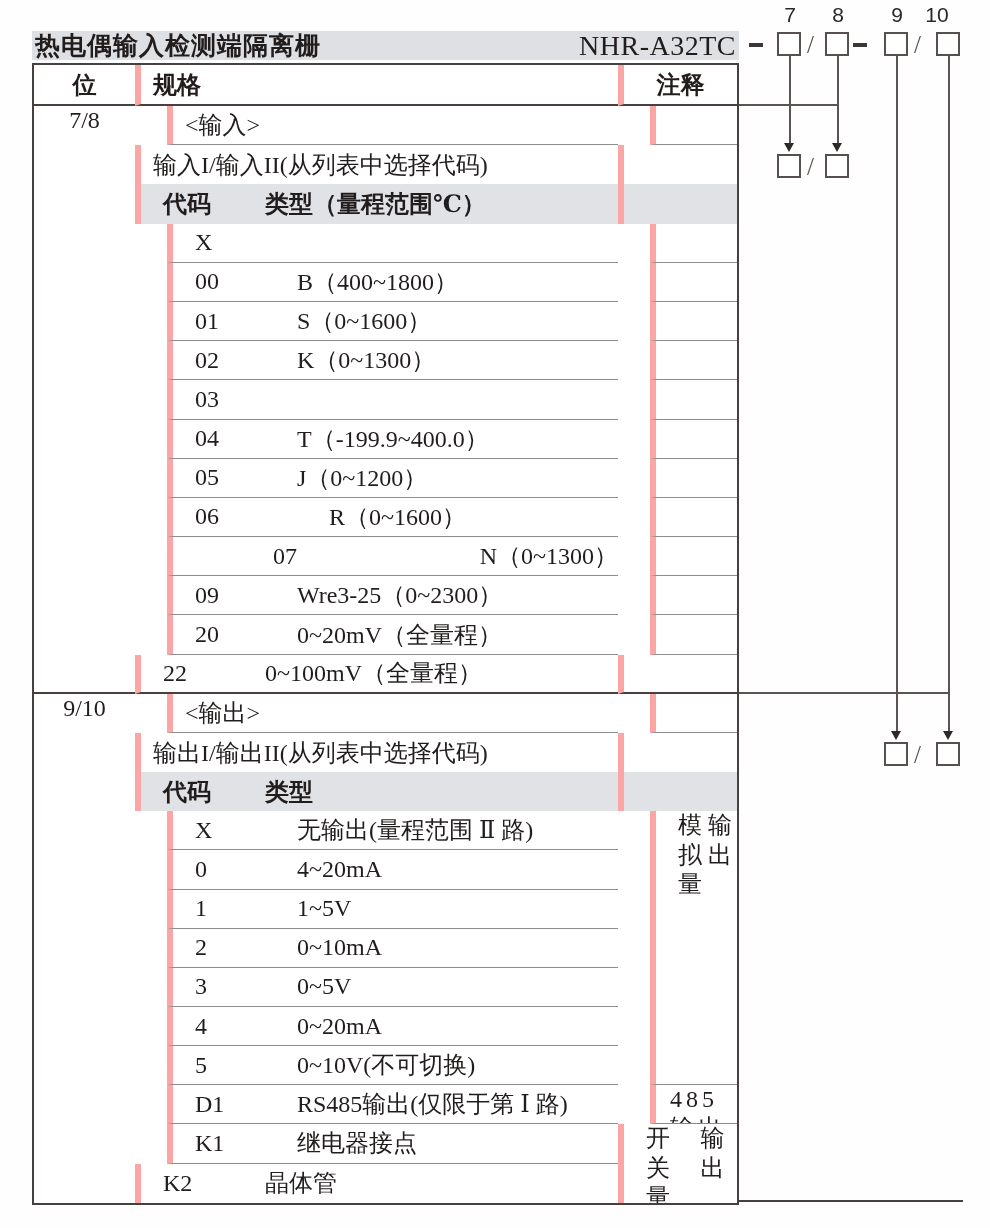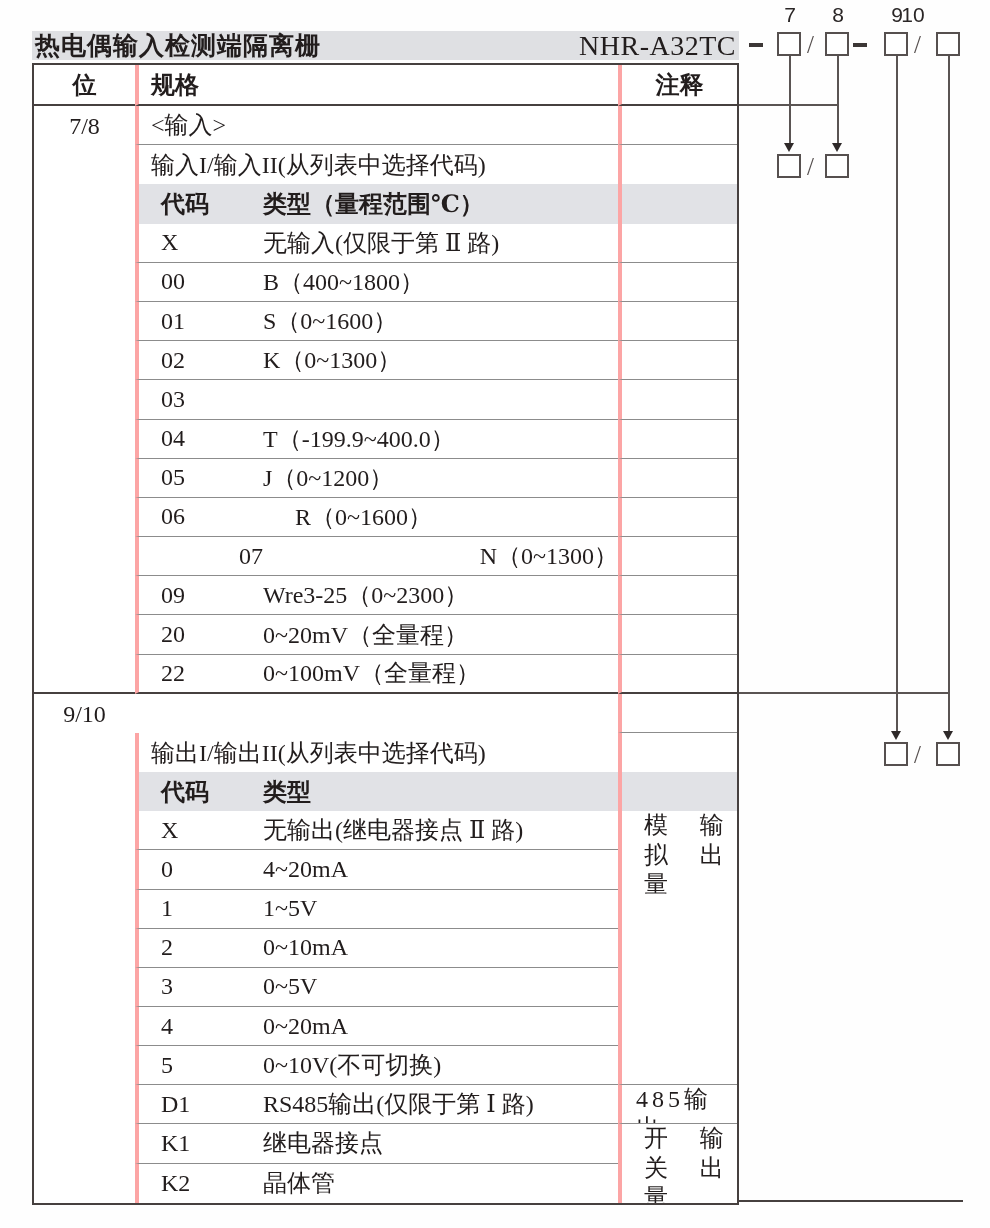--- a/index.html
+++ b/index.html
@@ -27,28 +27,28 @@
     border-right:5px solid transparent;border-top:9px solid #2e2929;}
   
   .spec-table{
     position:absolute;left:32px;top:63px;width:707px;
     border:2px solid #46403f;box-sizing:border-box;background:#fff;
     display:grid;
     grid-template-columns:101px 483px 119px;
     grid-template-rows:41px repeat(15,39.2px) repeat(13,39.15px);
   }
   .cell{box-sizing:border-box;display:flex;align-items:center;font-size:24px;overflow:hidden;}
-  .bl{border-left:4px solid #fca5a5;}
-  .bb1{border-bottom:1.5px solid #8c8c8c;}
+  .bl{border-left:6px solid #fca5a5;}
+  .bb1{border-bottom:1.5px solid #8c8c8c;margin-left:32px;}
   .bb2{border-bottom:2px solid #46403f;}
   .center{justify-content:center;}
   .bold{font-weight:bold;}
   .padL{padding-left:12px;}
   .gray{background:#e1e2e6;}
-  .pos-cell{justify-content:center;align-items:flex-start;padding-top:7px;}
+  .pos-cell{justify-content:center;align-items:flex-start;padding-top:1px;}
   .split .code{flex:0 0 102px;padding-left:22px;box-sizing:content-box;}
   .split .type{flex:1;}
   .note-cell{flex-direction:row;justify-content:center;align-items:flex-start;
     padding-left:22px;letter-spacing:5px;line-height:1.22;}
   .note-one{letter-spacing:4px;}
   
   .bottom-ext{position:absolute;height:2px;background:#46403f;}
 </style>
 </head>
 <body>
@@ -56,21 +56,21 @@
 <div class="page">
 
   <div class="title-bar">
     <span class="cn-title">热电偶输入检测端隔离栅</span>
     <span class="model">NHR-A32TC</span>
   </div>
 
   <span class="digit" style="left:777px;">7</span>
   <span class="digit" style="left:825px;">8</span>
   <span class="digit" style="left:884px;">9</span>
-  <span class="digit" style="left:900px;">10</span>
+  <span class="digit" style="left:924px;">10</span>
 
   <div class="dash" style="left:749px;top:43px;width:14px;"></div>
   <div class="cbox" style="left:777px;top:32px;"></div>
   <span class="slash" style="left:807px;top:31px;">/</span>
   <div class="cbox" style="left:825px;top:32px;"></div>
   <div class="dash" style="left:853px;top:43px;width:14px;"></div>
   <div class="cbox" style="left:884px;top:32px;"></div>
   <span class="slash" style="left:914px;top:31px;">/</span>
   <div class="cbox" style="left:936px;top:32px;"></div>
 
@@ -109,21 +109,20 @@
     <div class="cell bl" style="grid-area:3/3/4/4;"></div>
 
     <div class="cell bl gray bold split" style="grid-area:4/2/5/3;">
       <span class="code">代码</span>
       <span class="type">类型（量程范围℃）</span>
     </div>
     <div class="cell bl gray" style="grid-area:4/3/5/4;"></div>
 
     <div class="cell bl bb1 split" style="grid-area:5/2/6/3;">
       <span class="code">X</span>
-      <span class="type">无输入(仅限于第 Ⅱ 路)</span>
     </div>
     <div class="cell bl bb1" style="grid-area:5/3/6/4;"></div>
 
     <div class="cell bl bb1 split" style="grid-area:6/2/7/3;">
       <span class="code">00</span>
       <span class="type">B（400~1800）</span>
     </div>
     <div class="cell bl bb1" style="grid-area:6/3/7/4;"></div>
 
     <div class="cell bl bb1 split" style="grid-area:7/2/8/3;">
@@ -180,34 +179,35 @@
     <div class="cell bl bb1" style="grid-area:15/3/16/4;"></div>
 
     <div class="cell bl bb2 split" style="grid-area:16/2/17/3;">
       <span class="code">22</span>
       <span class="type">0~100mV（全量程）</span>
     </div>
     <div class="cell bl bb2" style="grid-area:16/3/17/4;"></div>
 
     <div class="cell pos-cell" style="grid-area:17/1/30/2;">9/10</div>
 
+    <div class="cell bl bb1 padL" style="grid-area:17/2/18/3;">&lt;输出&gt;</div>
     <div class="cell bl bb1" style="grid-area:17/3/18/4;"></div>
 
     <div class="cell bl padL" style="grid-area:18/2/19/3;">输出I/输出II(从列表中选择代码)</div>
     <div class="cell bl" style="grid-area:18/3/19/4;"></div>
 
     <div class="cell bl gray bold split" style="grid-area:19/2/20/3;">
       <span class="code">代码</span>
       <span class="type">类型</span>
     </div>
     <div class="cell bl gray" style="grid-area:19/3/20/4;"></div>
 
     <div class="cell bl bb1 split" style="grid-area:20/2/21/3;">
       <span class="code">X</span>
-      <span class="type">无输出(继电器接点 Ⅱ 路)</span>
+      <span class="type">无输出(量程范围 Ⅱ 路)</span>
     </div>
 
     <div class="cell bl bb1 note-cell" style="grid-area:20/3/27/4;">
       <span>模拟量</span>
       <span>输出</span>
     </div>
 
     <div class="cell bl bb1 split" style="grid-area:21/2/22/3;">
       <span class="code">0</span>
       <span class="type">4~20mA</span>

